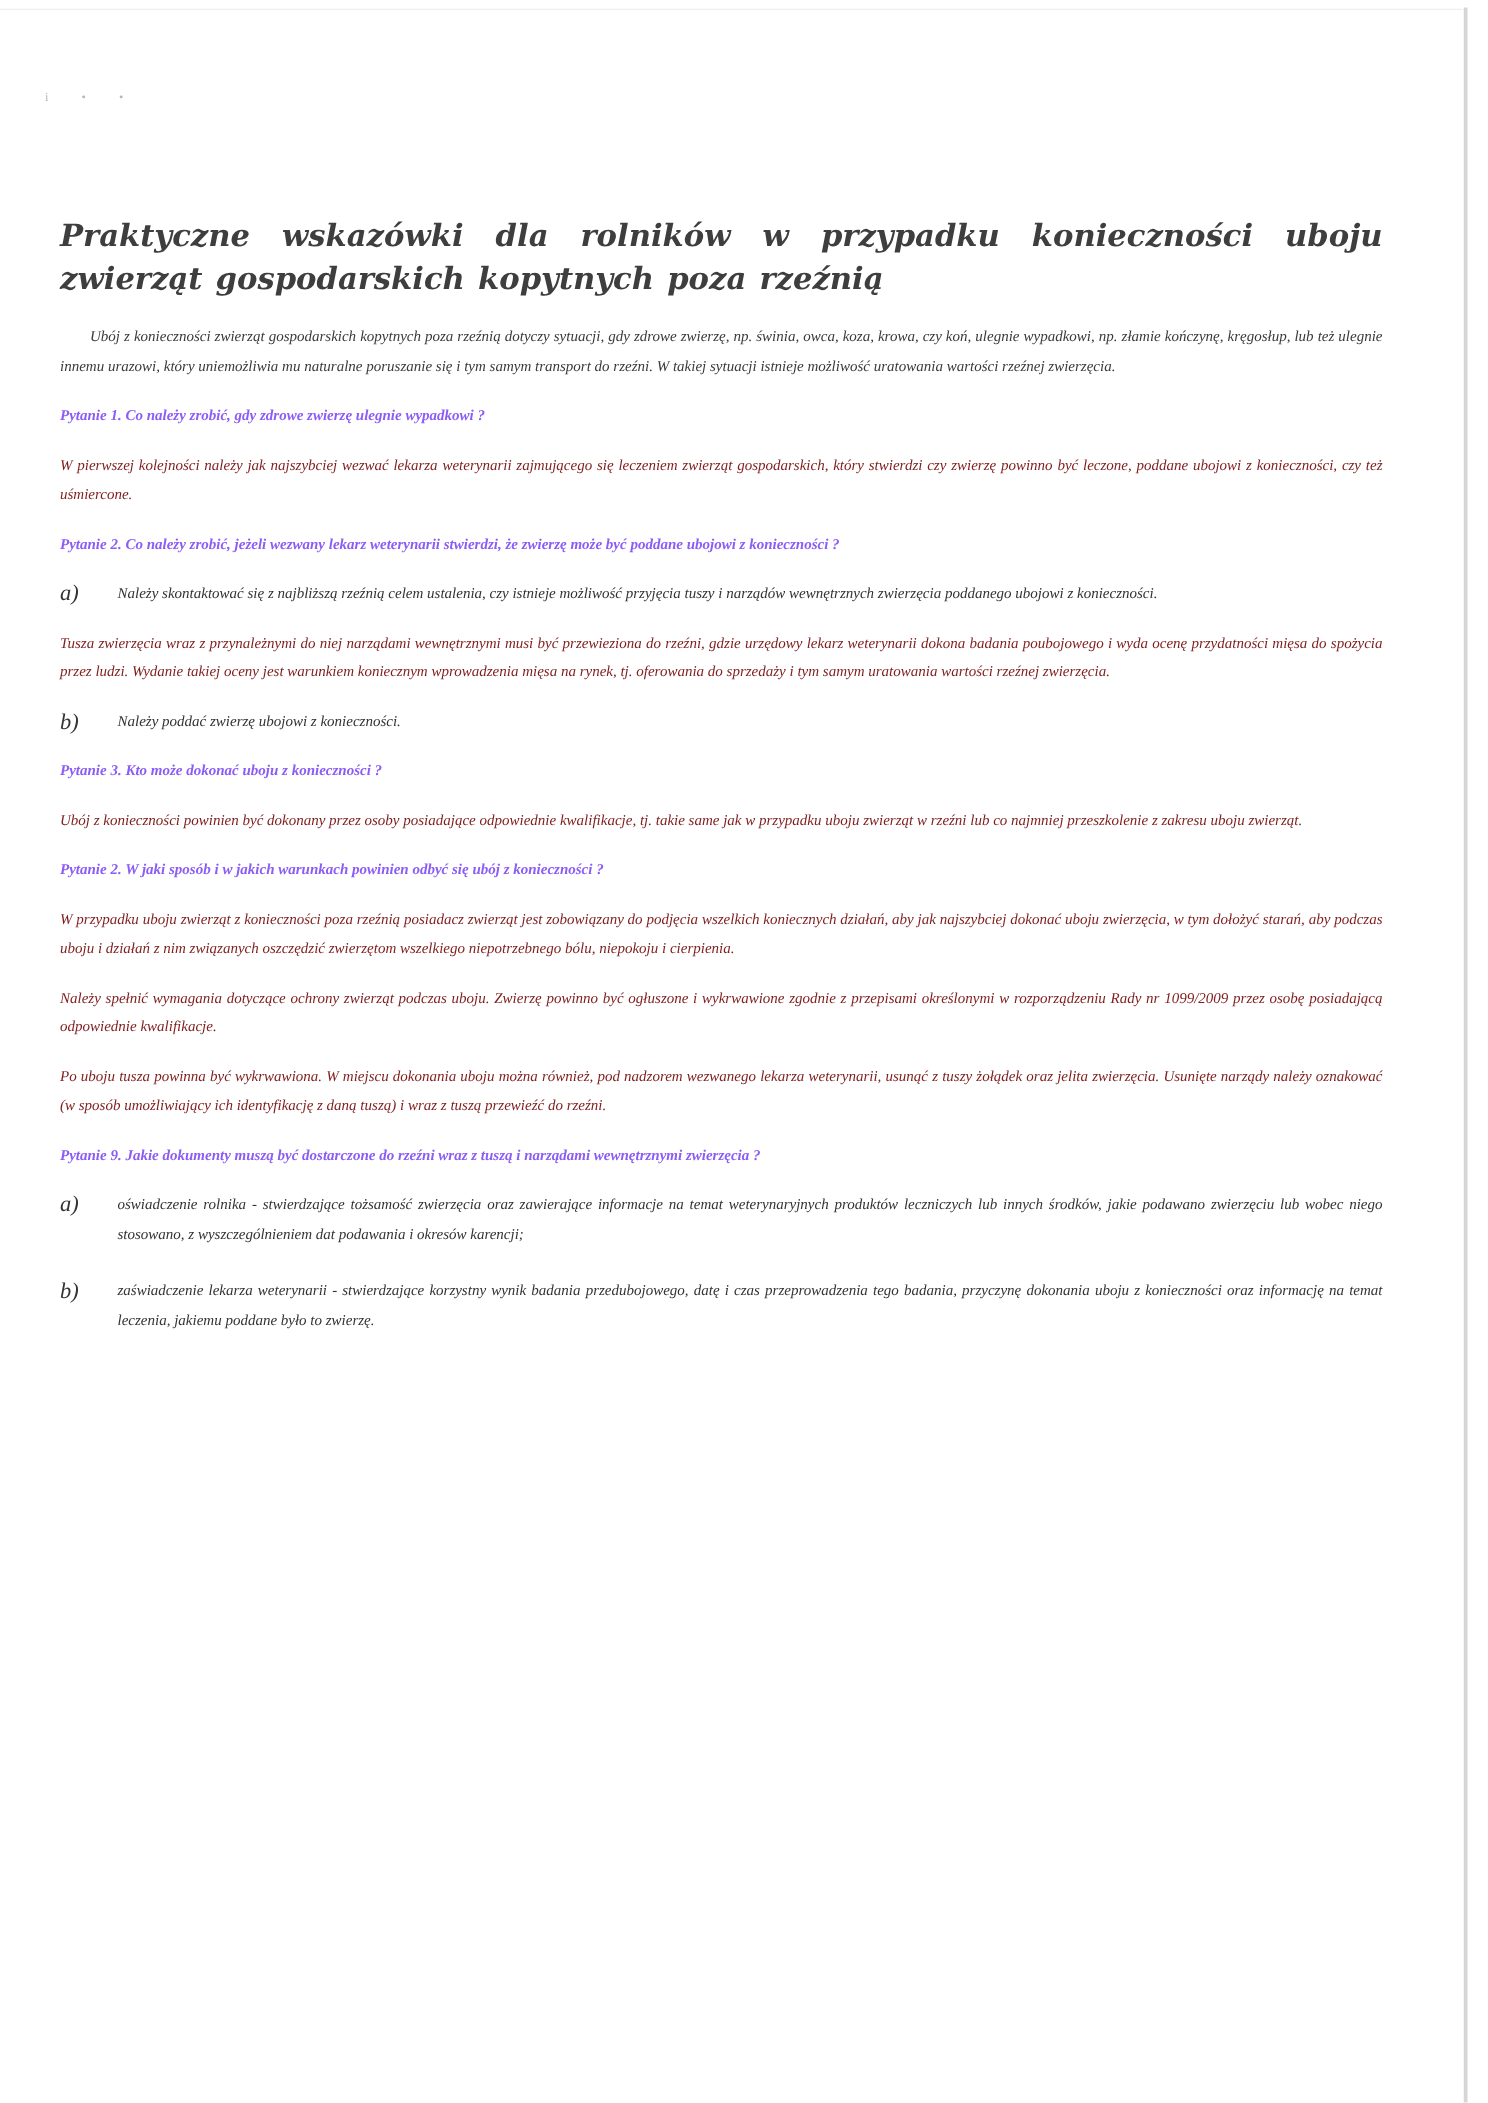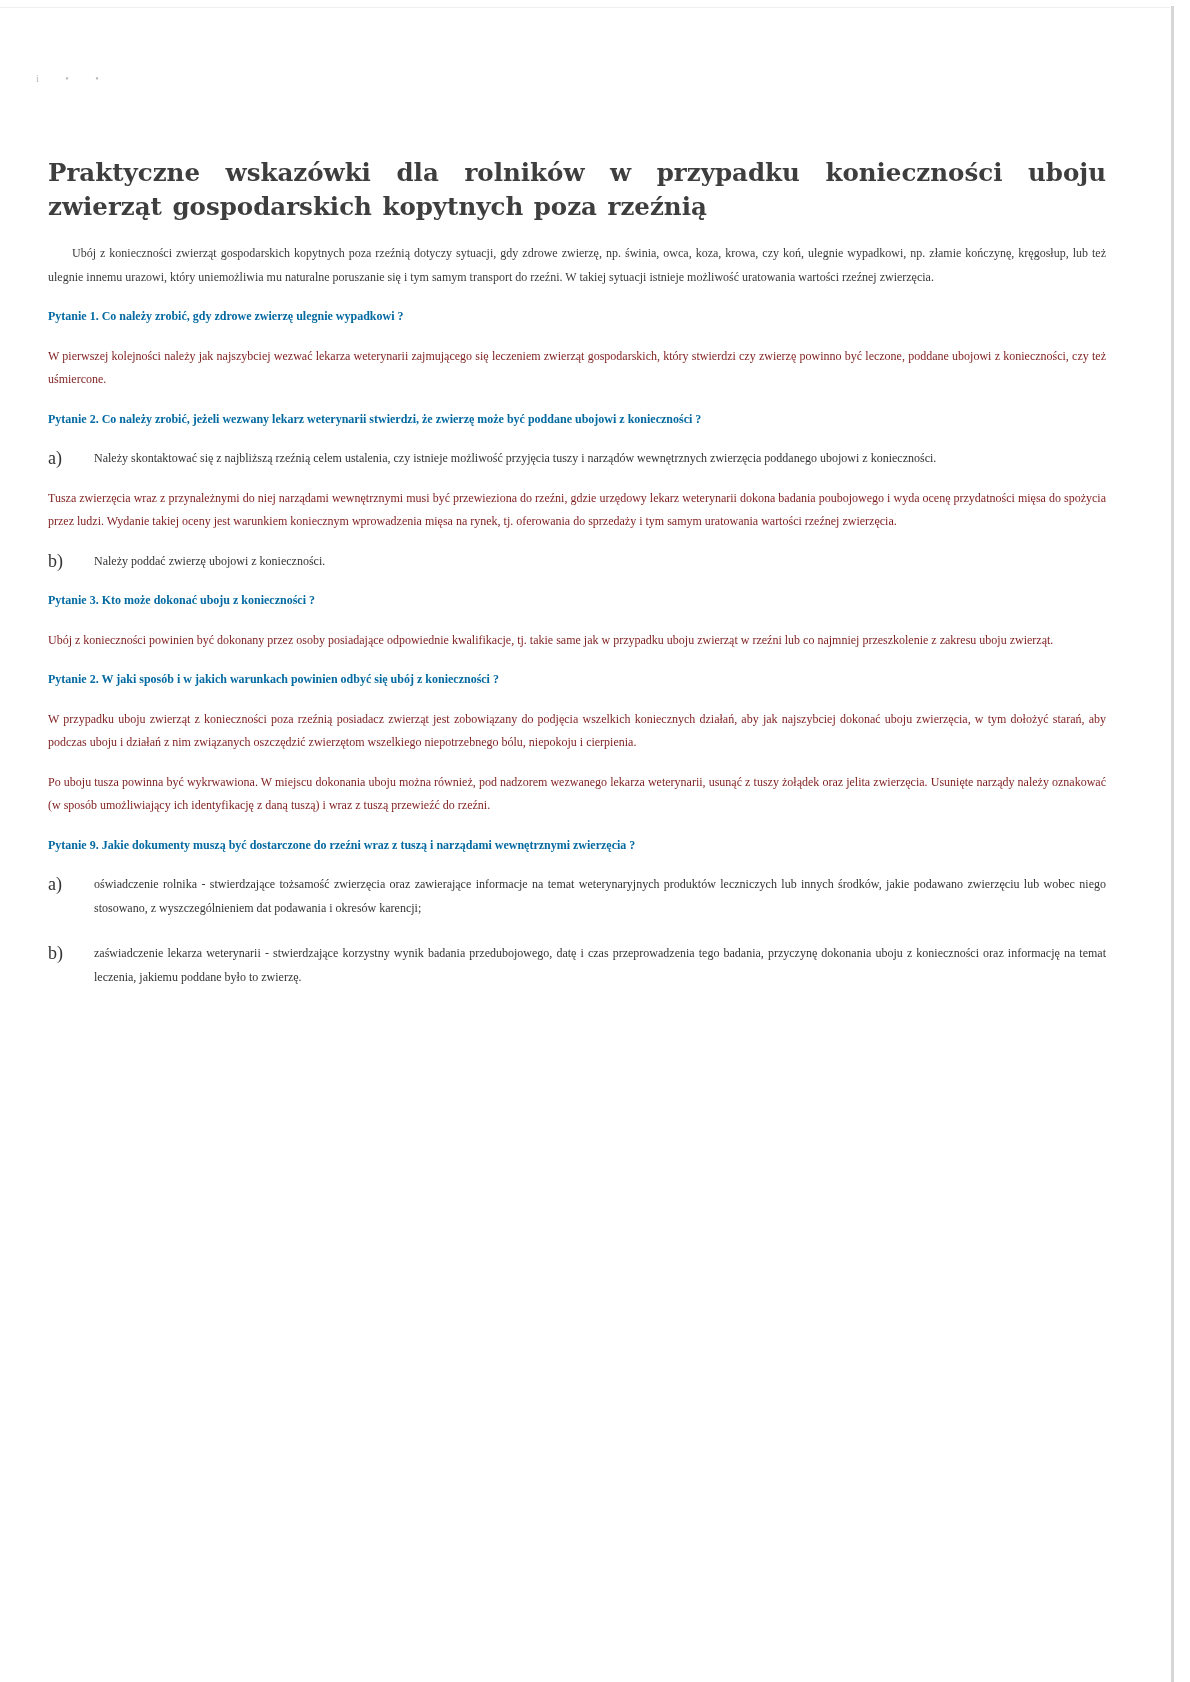--- a/index.html
+++ b/index.html
@@ -35,22 +35,23 @@
       position: absolute;
       left: 36px;
       top: 73px;
       font-size: 10px;
       color: #b8b8b8;
       letter-spacing: 12px;
     }
     .page {
       position: absolute;
       left: 48px;
-      top: 156px;
+      top: 172px;
       width: 1058px;
+      font-style: italic;
     }
     .doc-title {
       font-family: "DejaVu Serif", "Liberation Serif", serif;
       font-weight: bold;
       font-size: 24.5px;
       line-height: 34px;
       color: #3e3e3e;
       margin: 0 0 18px 0;
       text-align: justify;
       text-align-last: left;
@@ -62,21 +63,21 @@
       margin: 0;
     }
     .intro {
       text-indent: 24px;
       text-align: justify;
       margin-bottom: 16px;
       color: #3a3a3a;
     }
     .q {
       font-weight: bold;
-      color: #0369a1;
+      color: #8b5cf6;
       margin-bottom: 16px;
       text-align: justify;
       text-align-last: left;
     }
     .body {
       text-align: justify;
       margin-bottom: 16px;
       color: #7f1d1d;
     }
     .body.no-justify {
@@ -134,20 +135,21 @@
   </section>
 
   <section>
     <div class="q">Pytanie 3. Kto może dokonać uboju z konieczności ?</div>
     <p class="body">Ubój z konieczności powinien być dokonany przez osoby posiadające odpowiednie kwalifikacje, tj. takie same jak w przypadku uboju zwierząt w rzeźni lub co najmniej  przeszkolenie z  zakresu  uboju zwierząt.</p>
   </section>
 
   <section>
     <div class="q">Pytanie 2. W jaki sposób i w jakich warunkach powinien odbyć się ubój z konieczności ?</div>
     <p class="body">W przypadku uboju zwierząt z konieczności poza rzeźnią posiadacz zwierząt jest zobowiązany do podjęcia wszelkich koniecznych działań, aby jak najszybciej dokonać uboju zwierzęcia, w tym dołożyć starań, aby podczas uboju i działań z nim związanych oszczędzić zwierzętom wszelkiego niepotrzebnego bólu, niepokoju i cierpienia.</p>
+    <p class="body">Należy spełnić wymagania dotyczące ochrony zwierząt podczas uboju. Zwierzę powinno być ogłuszone i wykrwawione zgodnie z przepisami określonymi w rozporządzeniu Rady nr 1099/2009 przez osobę posiadającą odpowiednie kwalifikacje.</p>
     <p class="body">Po uboju tusza powinna być wykrwawiona. W miejscu dokonania uboju można również, pod nadzorem wezwanego lekarza weterynarii, usunąć z tuszy żołądek oraz jelita zwierzęcia. Usunięte narządy należy oznakować (w sposób umożliwiający ich identyfikację z daną tuszą) i wraz z tuszą przewieźć do rzeźni.</p>
   </section>
 
   <section>
     <div class="q">Pytanie 9. Jakie dokumenty muszą być dostarczone do rzeźni wraz z tuszą i narządami wewnętrznymi zwierzęcia ?</div>
     <div class="item gap-sm">
       <span class="marker">a)</span>
       <span class="text">oświadczenie rolnika - stwierdzające tożsamość zwierzęcia oraz zawierające informacje na temat weterynaryjnych produktów leczniczych lub innych środków, jakie podawano zwierzęciu lub wobec niego stosowano, z wyszczególnieniem dat podawania i okresów karencji;</span>
     </div>
     <div class="item">

